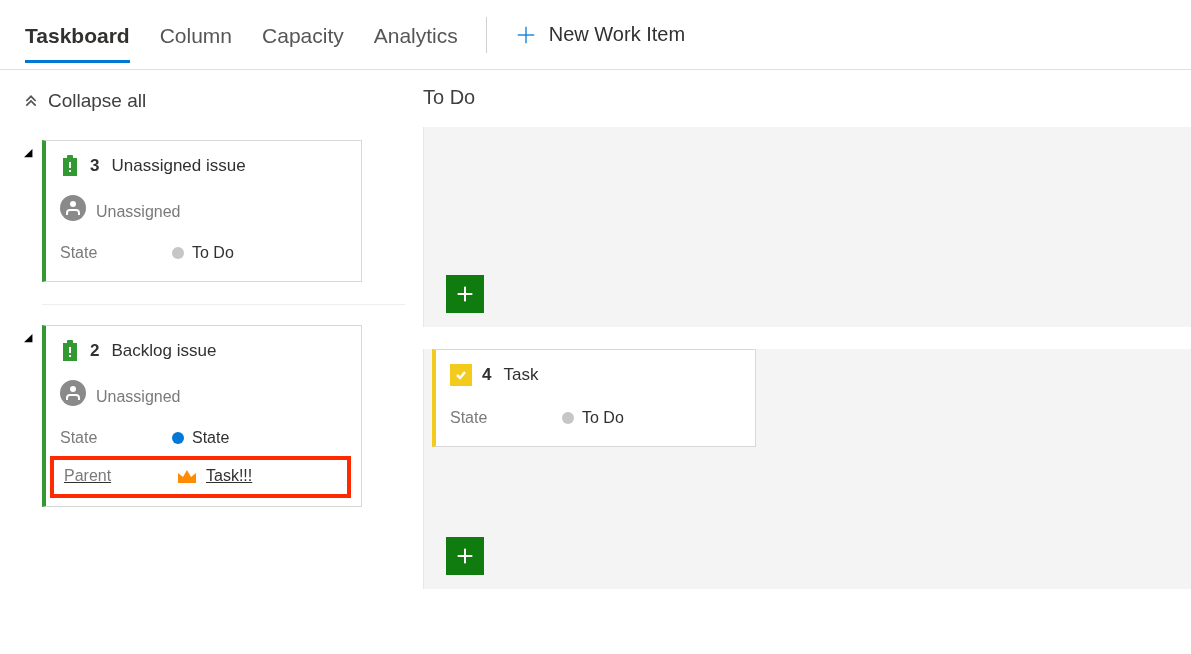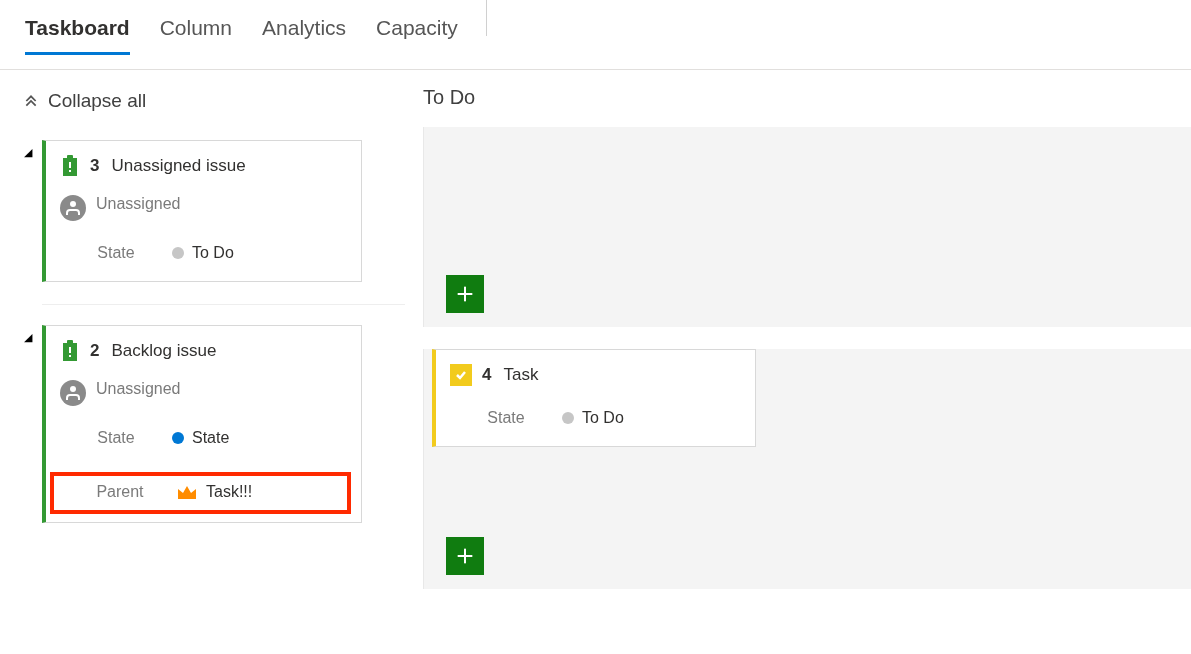--- a/index.html
+++ b/index.html
@@ -1,19 +1,19 @@
 <!DOCTYPE html>
 <html><head>
 <meta charset="utf-8">
 <style>
   * { box-sizing: border-box; margin: 0; padding: 0; }
   body { font-family: "Segoe UI", -apple-system, sans-serif; font-size: 14px; color: #323130; background: #fff; width: 1191px; }
 
   
-  .header { display: flex; height: 70px; border-bottom: 1px solid #e1dfdd; padding: 0 20px 0 25px; }
+  .header { display: flex; align-items: center; height: 70px; border-bottom: 1px solid #e1dfdd; padding: 0 20px 0 25px; }
   .tabs { display: flex; gap: 30px; align-items: baseline; }
   .tab { font-size: 21px; color: #565656; cursor: pointer; padding: 16px 0 14px 0; position: relative; }
   .tab.active { color: #323130; font-weight: 600; }
   .tab.active::after { content:""; position:absolute; left:0; right:0; bottom:-1px; height:3px; background:#0078d4; }
   .vsep { width:1px; height:36px; background:#d0d0d0; margin: 0 28px; }
   .actions { display:flex; align-items:center; gap: 34px; }
   .action { display:flex; align-items:center; gap:12px; font-size:20px; color:#323130; cursor:pointer; }
   .plus-icon { width:22px; height:22px; stroke:#0078d4; stroke-width:1.4; fill:none; }
   .wrench-icon { width:26px; height:26px; stroke:#0078d4; stroke-width:1.5; fill:none; }
 
@@ -33,57 +33,64 @@
   .card.green { border-left-color:#339933; }
   .card.yellow { border-left-color:#f2cb1d; }
 
   .card-title { display:flex; align-items:center; gap:10px; font-size:17px; margin-bottom:18px; }
   .card-title b { font-weight:600; margin-right:2px; }
 
   .issue-icon { width:20px; height:22px; }
   .task-icon-box { width:22px; height:22px; background:#f2cb1d; display:flex; align-items:center; justify-content:center; }
   .task-icon-box svg { stroke:#fff; stroke-width:2.5; fill:none; }
 
-  .assignee { display:flex; align-items:flex-start; gap:10px; margin-bottom:18px; color:#7a7a7a; font-size:16px; }
+  .assignee { display:flex; align-items:flex-end; gap:10px; margin-bottom:18px; color:#7a7a7a; font-size:16px; }
   .avatar { width:26px; height:26px; }
 
-  .field-row { display:flex; align-items:center; font-size:16px; color:#7a7a7a; min-height:28px;text-align:center; }
+  .field-row { display:flex; align-items:center; font-size:16px; color:#7a7a7a; min-height:28px; }
   .field-label { width:112px; }
   .field-value { display:flex; align-items:center; gap:8px; color:#323130; }
 
   .state-dot { width:12px; height:12px; border-radius:50%; }
   .state-dot.gray { background:#c6c6c6; }
   .state-dot.blue { background:#0078d4; }
 
   .crown-icon { width:22px; height:18px; }
 
-  .highlight-box { border:4px solid #ff2a00; margin:20px -6px -6px -10px; padding:2px 6px 4px 10px; }
+  .highlight-box { border:4px solid #ff2a00; margin:4px -6px -6px -10px; padding:2px 6px 4px 10px;text-decoration:underline; }
 
   .swimlane { background:#f4f4f4; border-left:1px solid #e8e8e8; padding: 0 16px 16px 0; margin-bottom: 22px; min-height:200px; position:relative; }
   .swimlane .lane-body { min-height:150px; padding-left:8px; }
 
   .add-btn { width:38px; height:38px; background:#107c10; display:flex; align-items:center; justify-content:center; cursor:pointer; position:absolute; bottom:14px; left:22px; }
   .add-btn svg { stroke:#fff; stroke-width:2.2; }
 
   .lane-gap { height:22px; }
 
   .card-inlane { width:324px; margin: 0 0 0 0px; }
 </style>
 </head>
 <body>
 
 <div class="header">
   <div class="tabs">
     <div class="tab active">Taskboard</div>
     <div class="tab">Column</div>
+    <div class="tab">Capacity</div>
     <div class="tab">Analytics</div>
-    <div class="tab">Capacity</div>
   </div>
   <div class="vsep"></div>
   <div class="actions">
+    <div class="action">
+      <svg class="plus-icon" viewBox="0 0 24 24">
+          <line x1="12" y1="3" x2="12" y2="21"></line>
+          <line x1="3" y1="12" x2="21" y2="12"></line>
+        </svg>
+      <span>New Work Item</span>
+    </div>
   </div>
 </div>
 
 <div class="board">
 
   <div class="sidebar">
     <div class="collapse-row">
       <span class="chev-up">
         <svg width="14" height="14" viewBox="0 0 12 12" fill="none" stroke="#555" stroke-width="1.5">
             <polyline points="2,6 6,2 10,6"></polyline>

